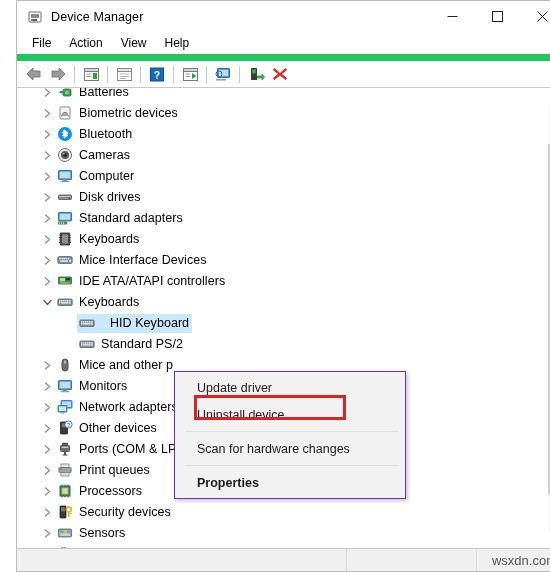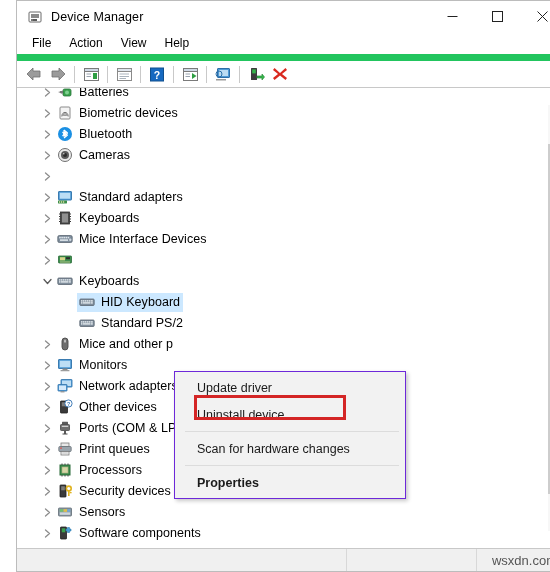--- a/index.html
+++ b/index.html
@@ -121,20 +121,21 @@
   }
   .row {
     height: 21px;
     display: flex;
     align-items: center;
     padding-left: 22px;
     white-space: nowrap;
   }
   .row.selected .label-wrap {
     background: #cce8ff;
+    gap: 9px;
   }
   .row.child {
     padding-left: 44px;
   }
   .chev {
     width: 16px;
     flex: 0 0 16px;
     display: flex;
     align-items: center;
     justify-content: center;
@@ -442,20 +443,44 @@
               </svg></span>
             <span class="row-label">Cameras</span>
           </span>
         </div>
         <div class="row">
           <span class="chev">
             <svg width="9" height="9" viewBox="0 0 9 9">
               <path d="M2.5 1 L6.5 4.5 L2.5 8" fill="none" stroke="#8c8c8c" stroke-width="1.3" stroke-linecap="round" stroke-linejoin="round"></path>
             </svg>
           </span>
+          <span class="label-wrap">
+            <span class="row-icon"><svg width="16" height="16" viewBox="0 0 16 16">
+                <rect x="1.5" y="2.5" width="13" height="9" rx="0.5" fill="#4f9ad6" stroke="#3a7bb0" stroke-width="1"></rect>
+                <rect x="2.8" y="3.8" width="10.4" height="6.4" fill="#bddef5"></rect>
+                <rect x="5.5" y="11.5" width="5" height="1.6" fill="#8e8e8e"></rect>
+                <rect x="3.5" y="13" width="9" height="1.3" rx="0.4" fill="#9c9c9c"></rect>
+              </svg></span>
+            <span class="row-label">Computer</span>
+          </span>
+        </div>
+        <div class="row">
+          <span class="chev">
+            <svg width="9" height="9" viewBox="0 0 9 9">
+              <path d="M2.5 1 L6.5 4.5 L2.5 8" fill="none" stroke="#8c8c8c" stroke-width="1.3" stroke-linecap="round" stroke-linejoin="round"></path>
+            </svg>
+          </span>
+          <span class="label-wrap">
+            <span class="row-icon"><svg width="16" height="16" viewBox="0 0 16 16">
+                <rect x="1.5" y="6" width="13" height="4.5" rx="0.8" fill="#8b8b8b" stroke="#5f5f5f" stroke-width="0.9"></rect>
+                <rect x="2.5" y="7" width="11" height="1" fill="#c5c5c5"></rect>
+                <circle cx="12.5" cy="9.3" r="0.7" fill="#3f3f3f"></circle>
+              </svg></span>
+            <span class="row-label">Disk drives</span>
+          </span>
         </div>
         <div class="row">
           <span class="chev">
             <svg width="9" height="9" viewBox="0 0 9 9">
               <path d="M2.5 1 L6.5 4.5 L2.5 8" fill="none" stroke="#8c8c8c" stroke-width="1.3" stroke-linecap="round" stroke-linejoin="round"></path>
             </svg>
           </span>
           <span class="label-wrap">
             <span class="row-icon"><svg width="16" height="16" viewBox="0 0 16 16">
                 <rect x="1.5" y="2.5" width="13" height="8.5" rx="0.5" fill="#4f9ad6" stroke="#3a7bb0" stroke-width="1"></rect>
@@ -516,20 +541,21 @@
               <path d="M2.5 1 L6.5 4.5 L2.5 8" fill="none" stroke="#8c8c8c" stroke-width="1.3" stroke-linecap="round" stroke-linejoin="round"></path>
             </svg>
           </span>
           <span class="label-wrap">
             <span class="row-icon"><svg width="16" height="16" viewBox="0 0 16 16">
                 <rect x="1.5" y="4" width="13" height="7" rx="0.6" fill="#3f8f4f" stroke="#2b6b38" stroke-width="0.8"></rect>
                 <rect x="3" y="5.2" width="5" height="3.2" fill="#d4d48a"></rect>
                 <rect x="9" y="5.2" width="4" height="2" fill="#2b2b2b"></rect>
                 <line x1="3" y1="10" x2="13" y2="10" stroke="#d9d9a0" stroke-width="0.8"></line>
               </svg></span>
+            <span class="row-label">IDE ATA/ATAPI controllers</span>
           </span>
         </div>
         <div class="row">
           <span class="chev">
             <svg width="9" height="9" viewBox="0 0 9 9">
               <path d="M1 2.5 L4.5 6.5 L8 2.5" fill="none" stroke="#5a5a5a" stroke-width="1.3" stroke-linecap="round" stroke-linejoin="round"></path>
             </svg>
           </span>
           <span class="label-wrap">
             <span class="row-icon"><svg width="16" height="16" viewBox="0 0 16 16">

